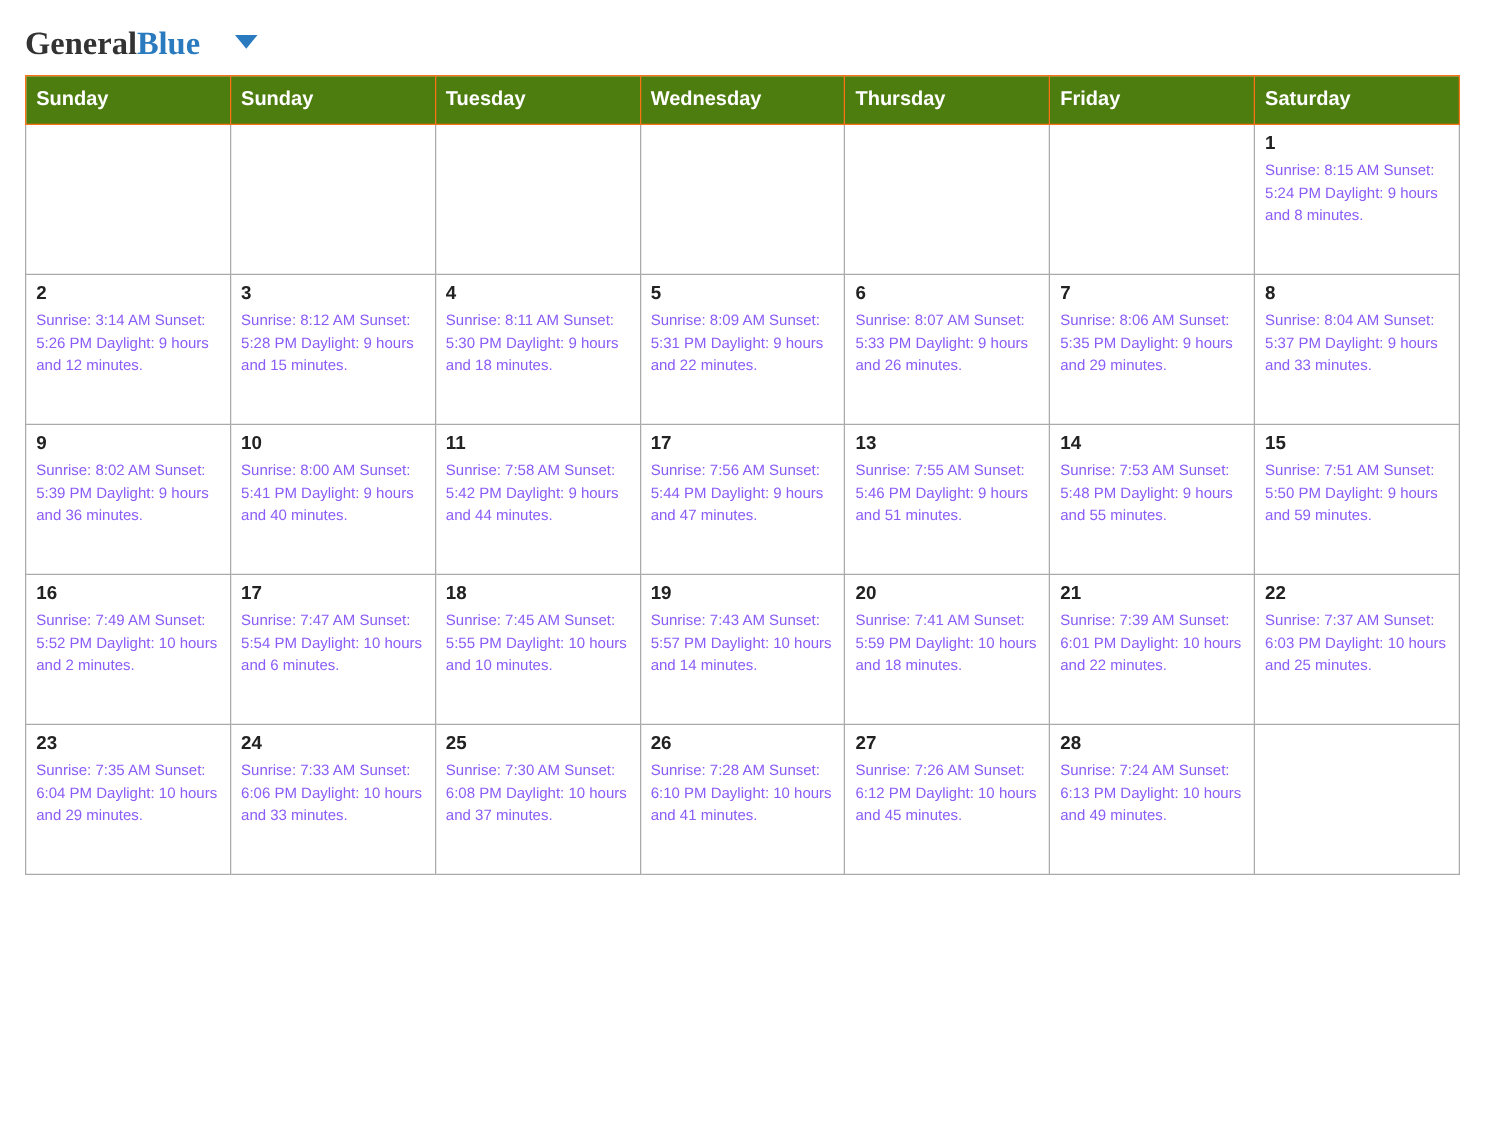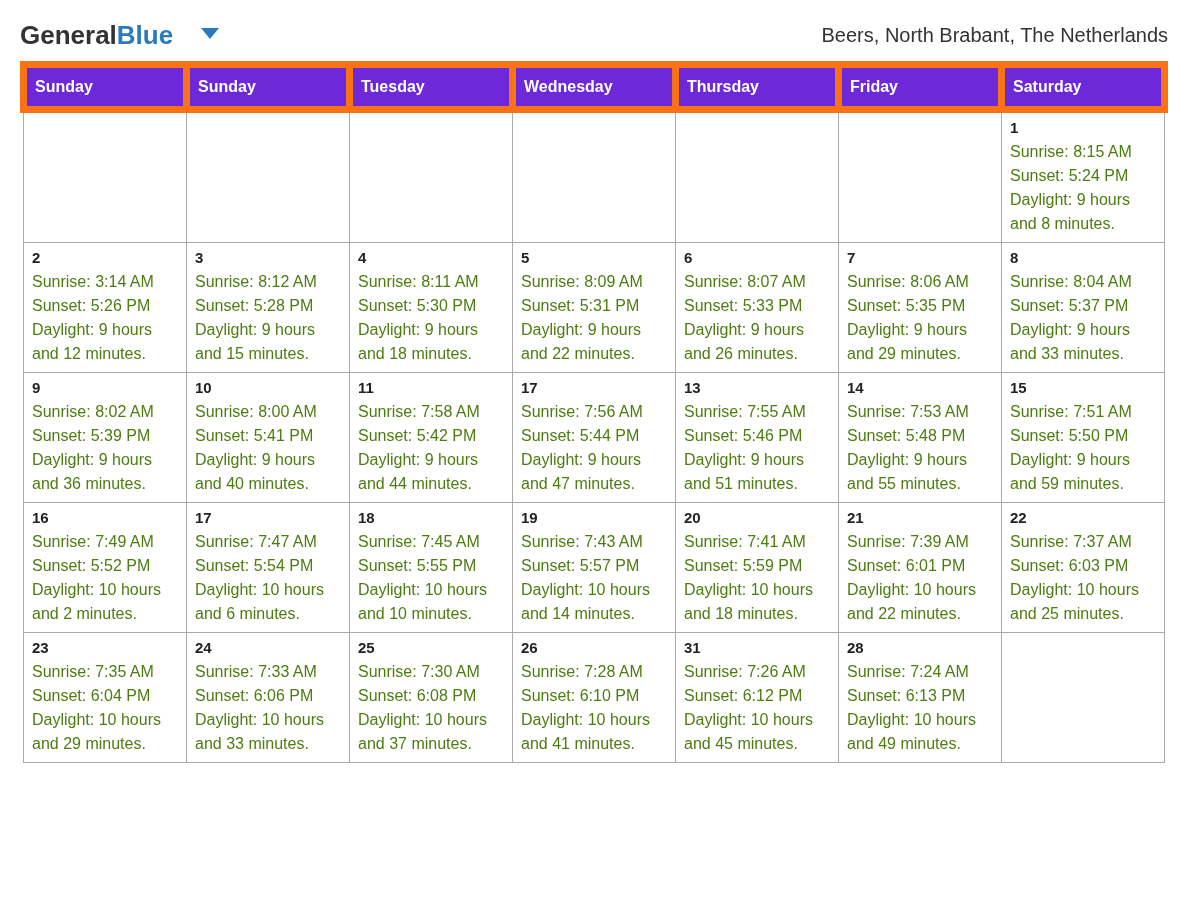--- a/index.html
+++ b/index.html
@@ -34,27 +34,27 @@
       font-size: 20px;
       color: #333;
       margin-top: 4px;
     }
     .calendar {
       width: 100%;
       border-collapse: collapse;
       margin-top: 10px;
     }
     .calendar th {
-      background-color: #6d28d9;
+      background-color: #4d7c0f;
       color: #fff;
       font-size: 16px;
       font-weight: bold;
       padding: 10px 8px;
       text-align: left;
-      border: 7px solid #f97316;
+      border: 1px solid #f97316;
     }
     .calendar td {
       width: calc(100% / 7);
       vertical-align: top;
       border: 1px solid #aaa;
       padding: 6px 8px;
       min-height: 110px;
       background: #fff;
       font-size: 13px;
       color: #333;
@@ -63,31 +63,32 @@
       height: 120px;
     }
     .day-num {
       font-size: 15px;
       font-weight: bold;
       color: #222;
       display: block;
       margin-bottom: 4px;
     }
     .day-info {
-      font-size: 16px;
-      color: #4d7c0f;
+      font-size: 12px;
+      color: #8b5cf6;
       line-height: 1.5;
     }
     .empty-cell {
       background: #f9f9f9;
     }
     
     .logo-wrapper {
       display: flex;
       align-items: flex-end;
+      font-family: Liberation Serif, serif;
     }
     .logo-general {
       font-size: 26px;
       font-weight: bold;
       color: #333;
     }
     .logo-blue-block {
       display: inline-flex;
       flex-direction: row;
       align-items: center;
@@ -115,21 +116,20 @@
   <div class="logo">
     <div class="logo-wrapper">
       <span class="logo-general">General</span>
       <div class="logo-blue-block">
         <span class="logo-blue-text">Blue</span>
         <div class="logo-arrow"></div>
       </div>
     </div>
   </div>
   <div class="title-section">
-    <div class="calendar-subtitle">Beers, North Brabant, The Netherlands</div>
   </div>
 </div>
 
 <table class="calendar">
   <thead>
     <tr>
     <th>Sunday</th>
         <th>Sunday</th>
         <th>Tuesday</th>
         <th>Wednesday</th>
@@ -304,21 +304,21 @@
 Sunset: 6:08 PM
 Daylight: 10 hours and 37 minutes.</div>
         </td>
         <td>
           <span class="day-num">26</span>
           <div class="day-info">Sunrise: 7:28 AM
 Sunset: 6:10 PM
 Daylight: 10 hours and 41 minutes.</div>
         </td>
         <td>
-          <span class="day-num">31</span>
+          <span class="day-num">27</span>
           <div class="day-info">Sunrise: 7:26 AM
 Sunset: 6:12 PM
 Daylight: 10 hours and 45 minutes.</div>
         </td>
         <td>
           <span class="day-num">28</span>
           <div class="day-info">Sunrise: 7:24 AM
 Sunset: 6:13 PM
 Daylight: 10 hours and 49 minutes.</div>
         </td>

